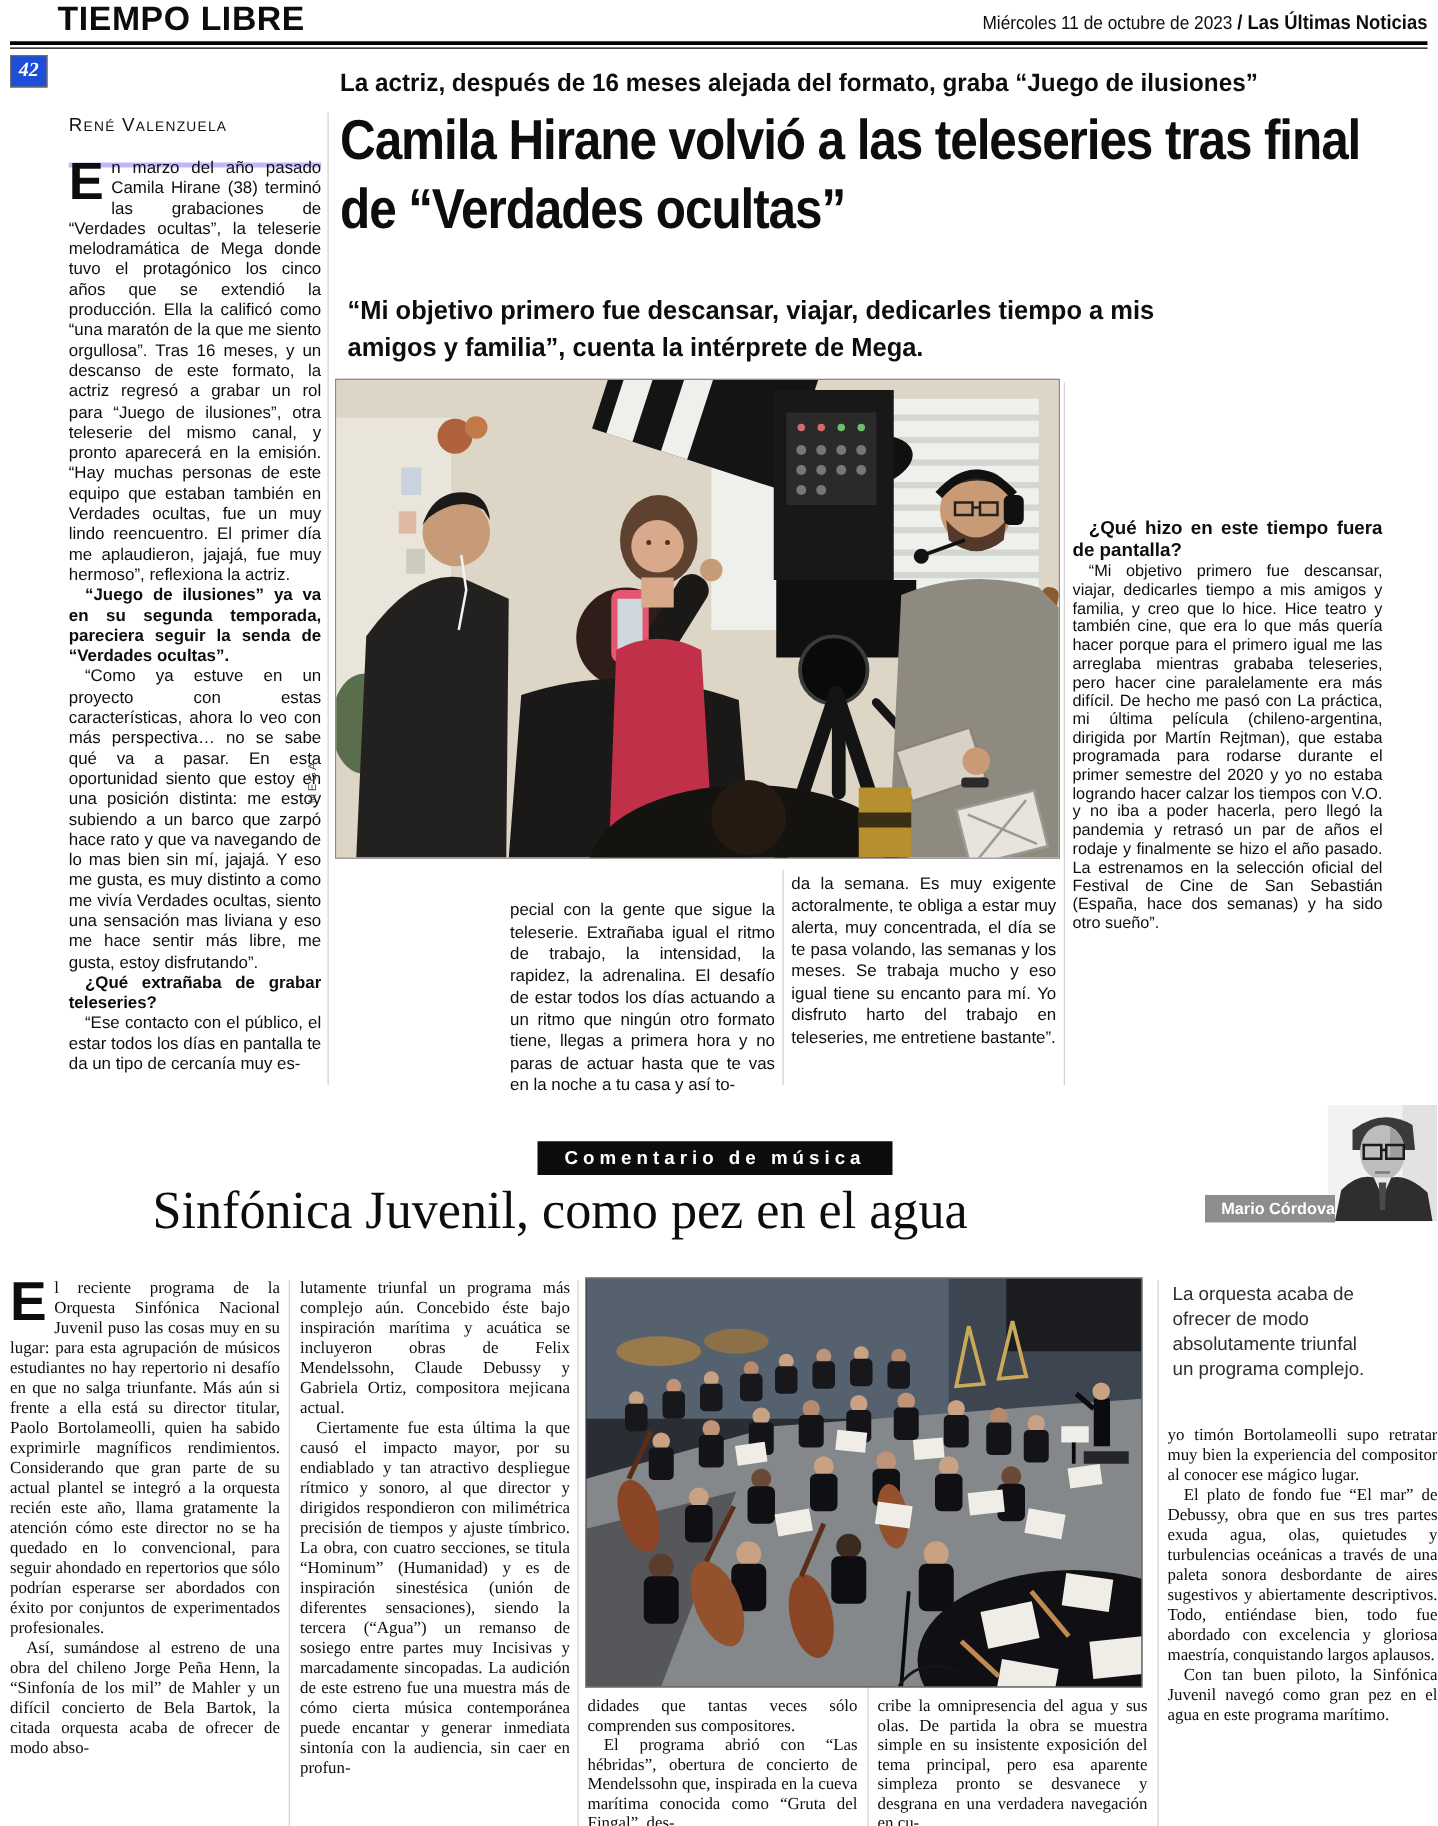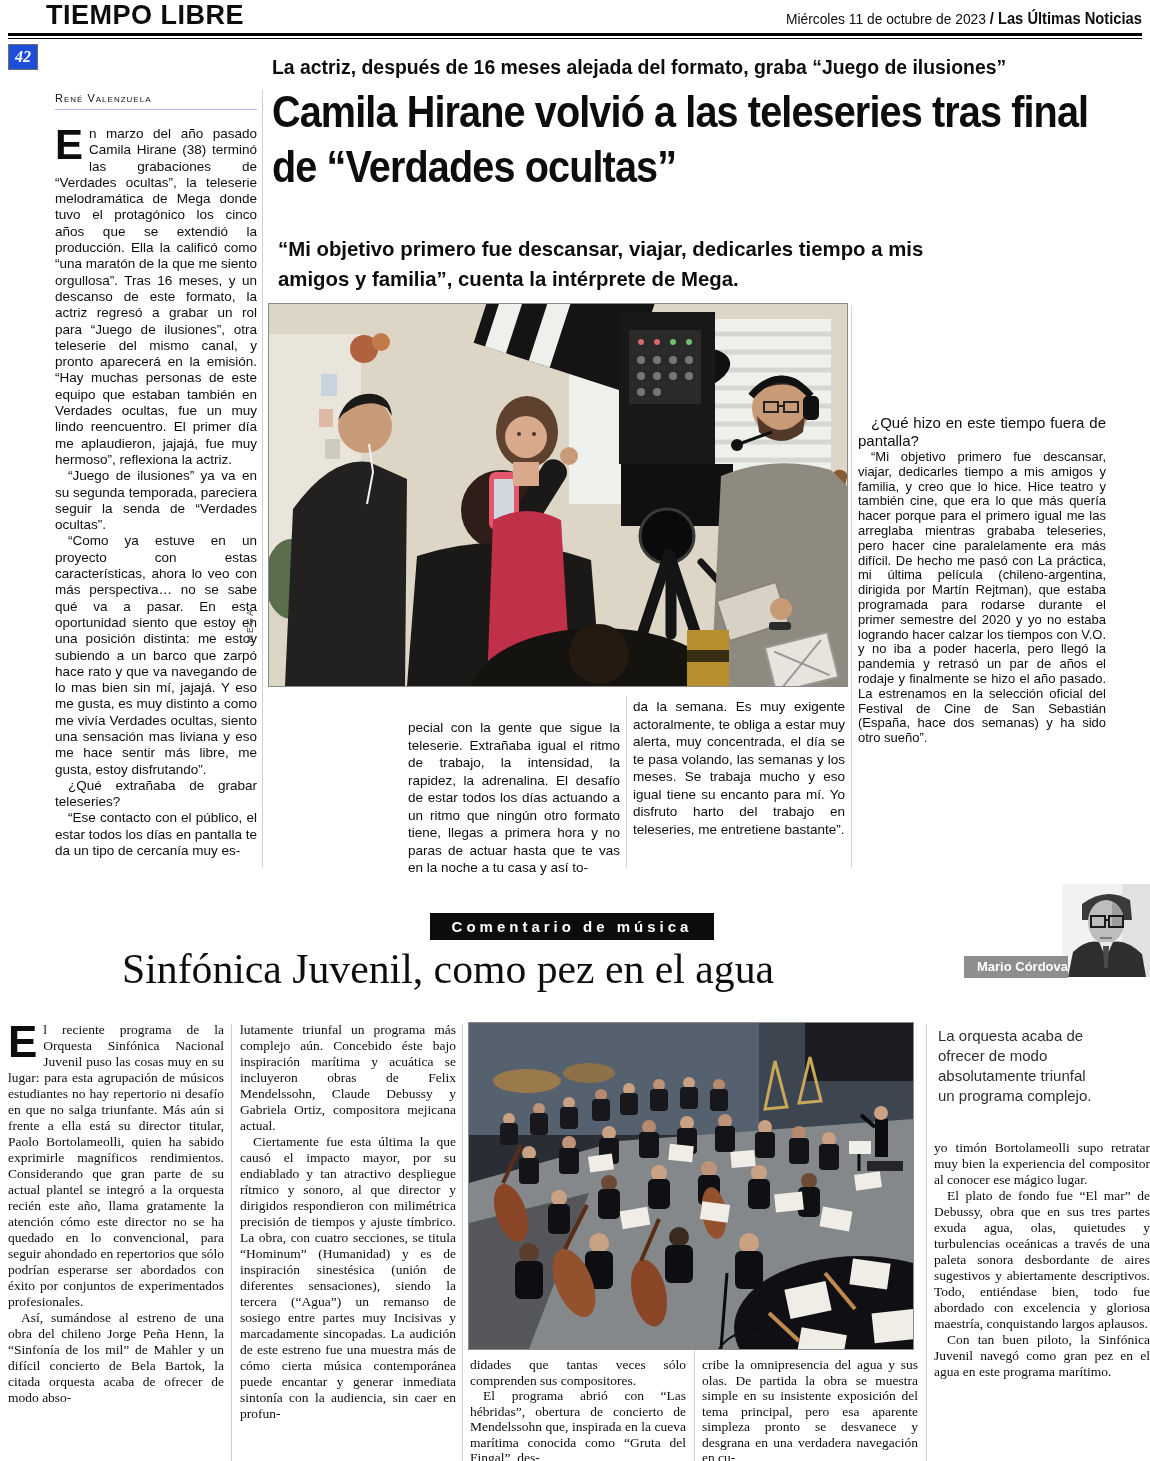--- a/index.html
+++ b/index.html
@@ -3,34 +3,34 @@
 <meta charset="utf-8">
 <style>
   html,body{margin:0;padding:0;background:#fff;}
   #page{position:relative;width:1150px;height:1461px;background:#fff;overflow:hidden;color:#0d0d0d;}
   .abs{position:absolute;}
   .sans{font-family:"Liberation Sans",sans-serif;}
   .serif{font-family:"Liberation Serif",serif;}
   .just{text-align:justify;}
   p{margin:0;}
   .ind{text-indent:13px;}
-  .b{font-weight:normal;}
+  .b{font-weight:bold;}
 
   
   .pagenum{left:8px;top:5px;width:28px;height:24px;background:#1d4ed8;color:#fff;
            font:italic bold 16px "Liberation Serif",serif;text-align:center;line-height:24px;border:1px solid #6e6e6e;margin-top:39px;}
   .section{left:46px;top:0px;font-weight:800;font-size:27px;letter-spacing:.5px;}
   .dateline{right:8px;top:10px;font-size:15px;transform:scaleX(.92);transform-origin:right;white-space:nowrap;}
   .dateline .brand{font-weight:bold;font-size:16px;}
   .rule-thick{left:8px;top:33px;width:1134px;height:3px;background:#000;}
   .rule-thin{left:8px;top:38px;width:1134px;height:1px;background:#000;}
 
   
-  .byline{left:55px;top:92px;width:202px;font-variant:small-caps;font-size:11px;letter-spacing:1px;
-          border-bottom:1px solid #c4b5fd;padding-bottom:5px;color:#111;}
+  .byline{left:55px;top:92px;width:202px;font-variant:small-caps;font-size:15px;letter-spacing:1px;
+          border-bottom:4px solid #c4b5fd;padding-bottom:21px;color:#111;}
   .kicker{left:272px;top:56px;font-size:20px;font-weight:700;transform:scaleX(.97);transform-origin:left;white-space:nowrap;}
   .headline1{left:272px;top:84px;width:945px;font-weight:700;font-size:45px;line-height:55px;letter-spacing:-1px;
              transform:scaleX(.88);transform-origin:left;}
   .deck{left:278px;top:234px;width:700px;font-weight:700;font-size:21px;line-height:30px;transform:scaleX(.97);transform-origin:left;}
 
   .colL{left:55px;top:126px;width:202px;height:744px;font-size:13.5px;line-height:16.3px;overflow:hidden;}
   .colM1{left:408px;top:698px;width:212px;height:168px;font-size:13.5px;line-height:17.5px;overflow:hidden;margin-top:21px;}
   .colM2{left:633px;top:698px;width:212px;height:168px;font-size:13.5px;line-height:17.5px;overflow:hidden;}
   .colR{left:858px;top:414px;width:248px;height:452px;font-size:13px;line-height:14.8px;overflow:hidden;}
   .dc1{float:left;font-weight:700;font-size:42px;line-height:34px;padding:2px 6px 0 0;}

